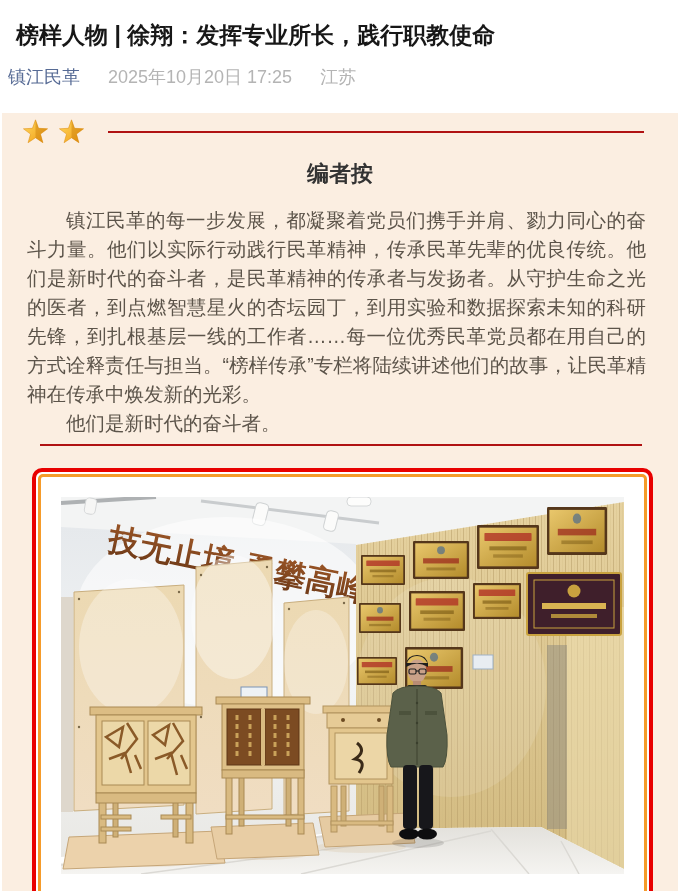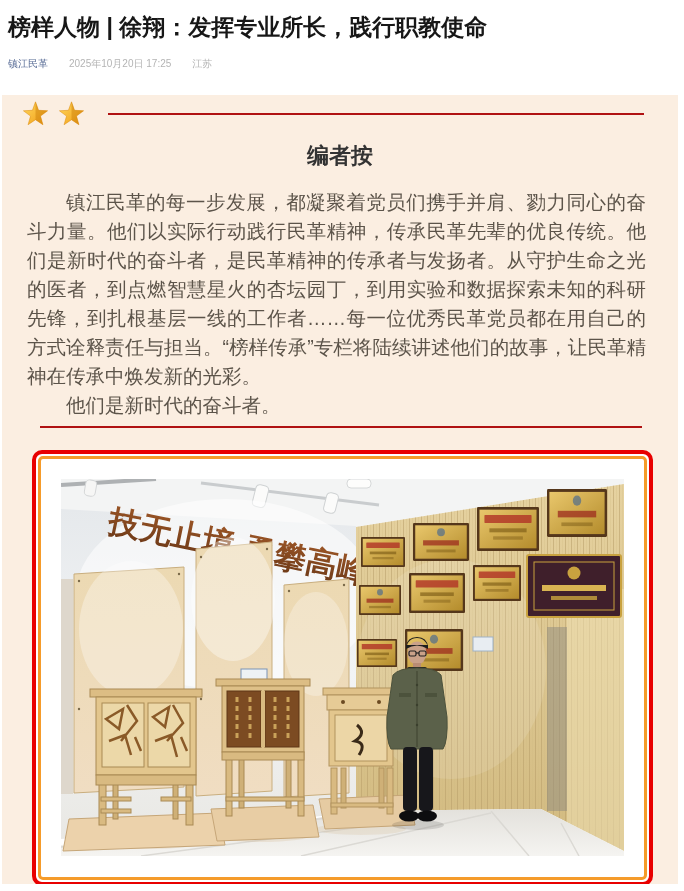--- a/index.html
+++ b/index.html
@@ -2,26 +2,26 @@
 <html><head>
 <meta charset="utf-8">
 <style>
   html,body{margin:0;padding:0;}
   body{
     width:684px;height:891px;overflow:hidden;background:#fff;
     font-family:"Liberation Sans",sans-serif;
     -webkit-font-smoothing:antialiased;
   }
   .title{
-    margin:0;padding:12px 10px 0 8px;
+    margin:8px;padding:12px 10px 0 8px;
     font-size:23px;font-weight:700;color:#171717;line-height:1.35;
   }
   .byline{
-    margin:14px 8px 0;font-size:10px;color:#b4b4b4;
-    display:flex;align-items:center;gap:21px;white-space:nowrap;
+    margin:14px 8px 0;font-size:18px;color:#b4b4b4;
+    display:flex;align-items:center;gap:28px;white-space:nowrap;
   }
   .byline .account{color:#576b95;cursor:pointer;}
   .banner{
     margin:24px 6px 0 2px;background:#fbeee1;height:789px;
     overflow:hidden;box-sizing:border-box;
   }
   .stars-row{display:flex;align-items:center;padding:5px 34px 0 20px;height:28px;}
   .stars-row svg{display:block;margin-right:9px;}
   .rule{flex:1;height:2px;background:#b01212;margin-left:14px;}
   .note-heading{margin:13px 0 0;text-align:center;font-size:22px;font-weight:700;color:#333;}

